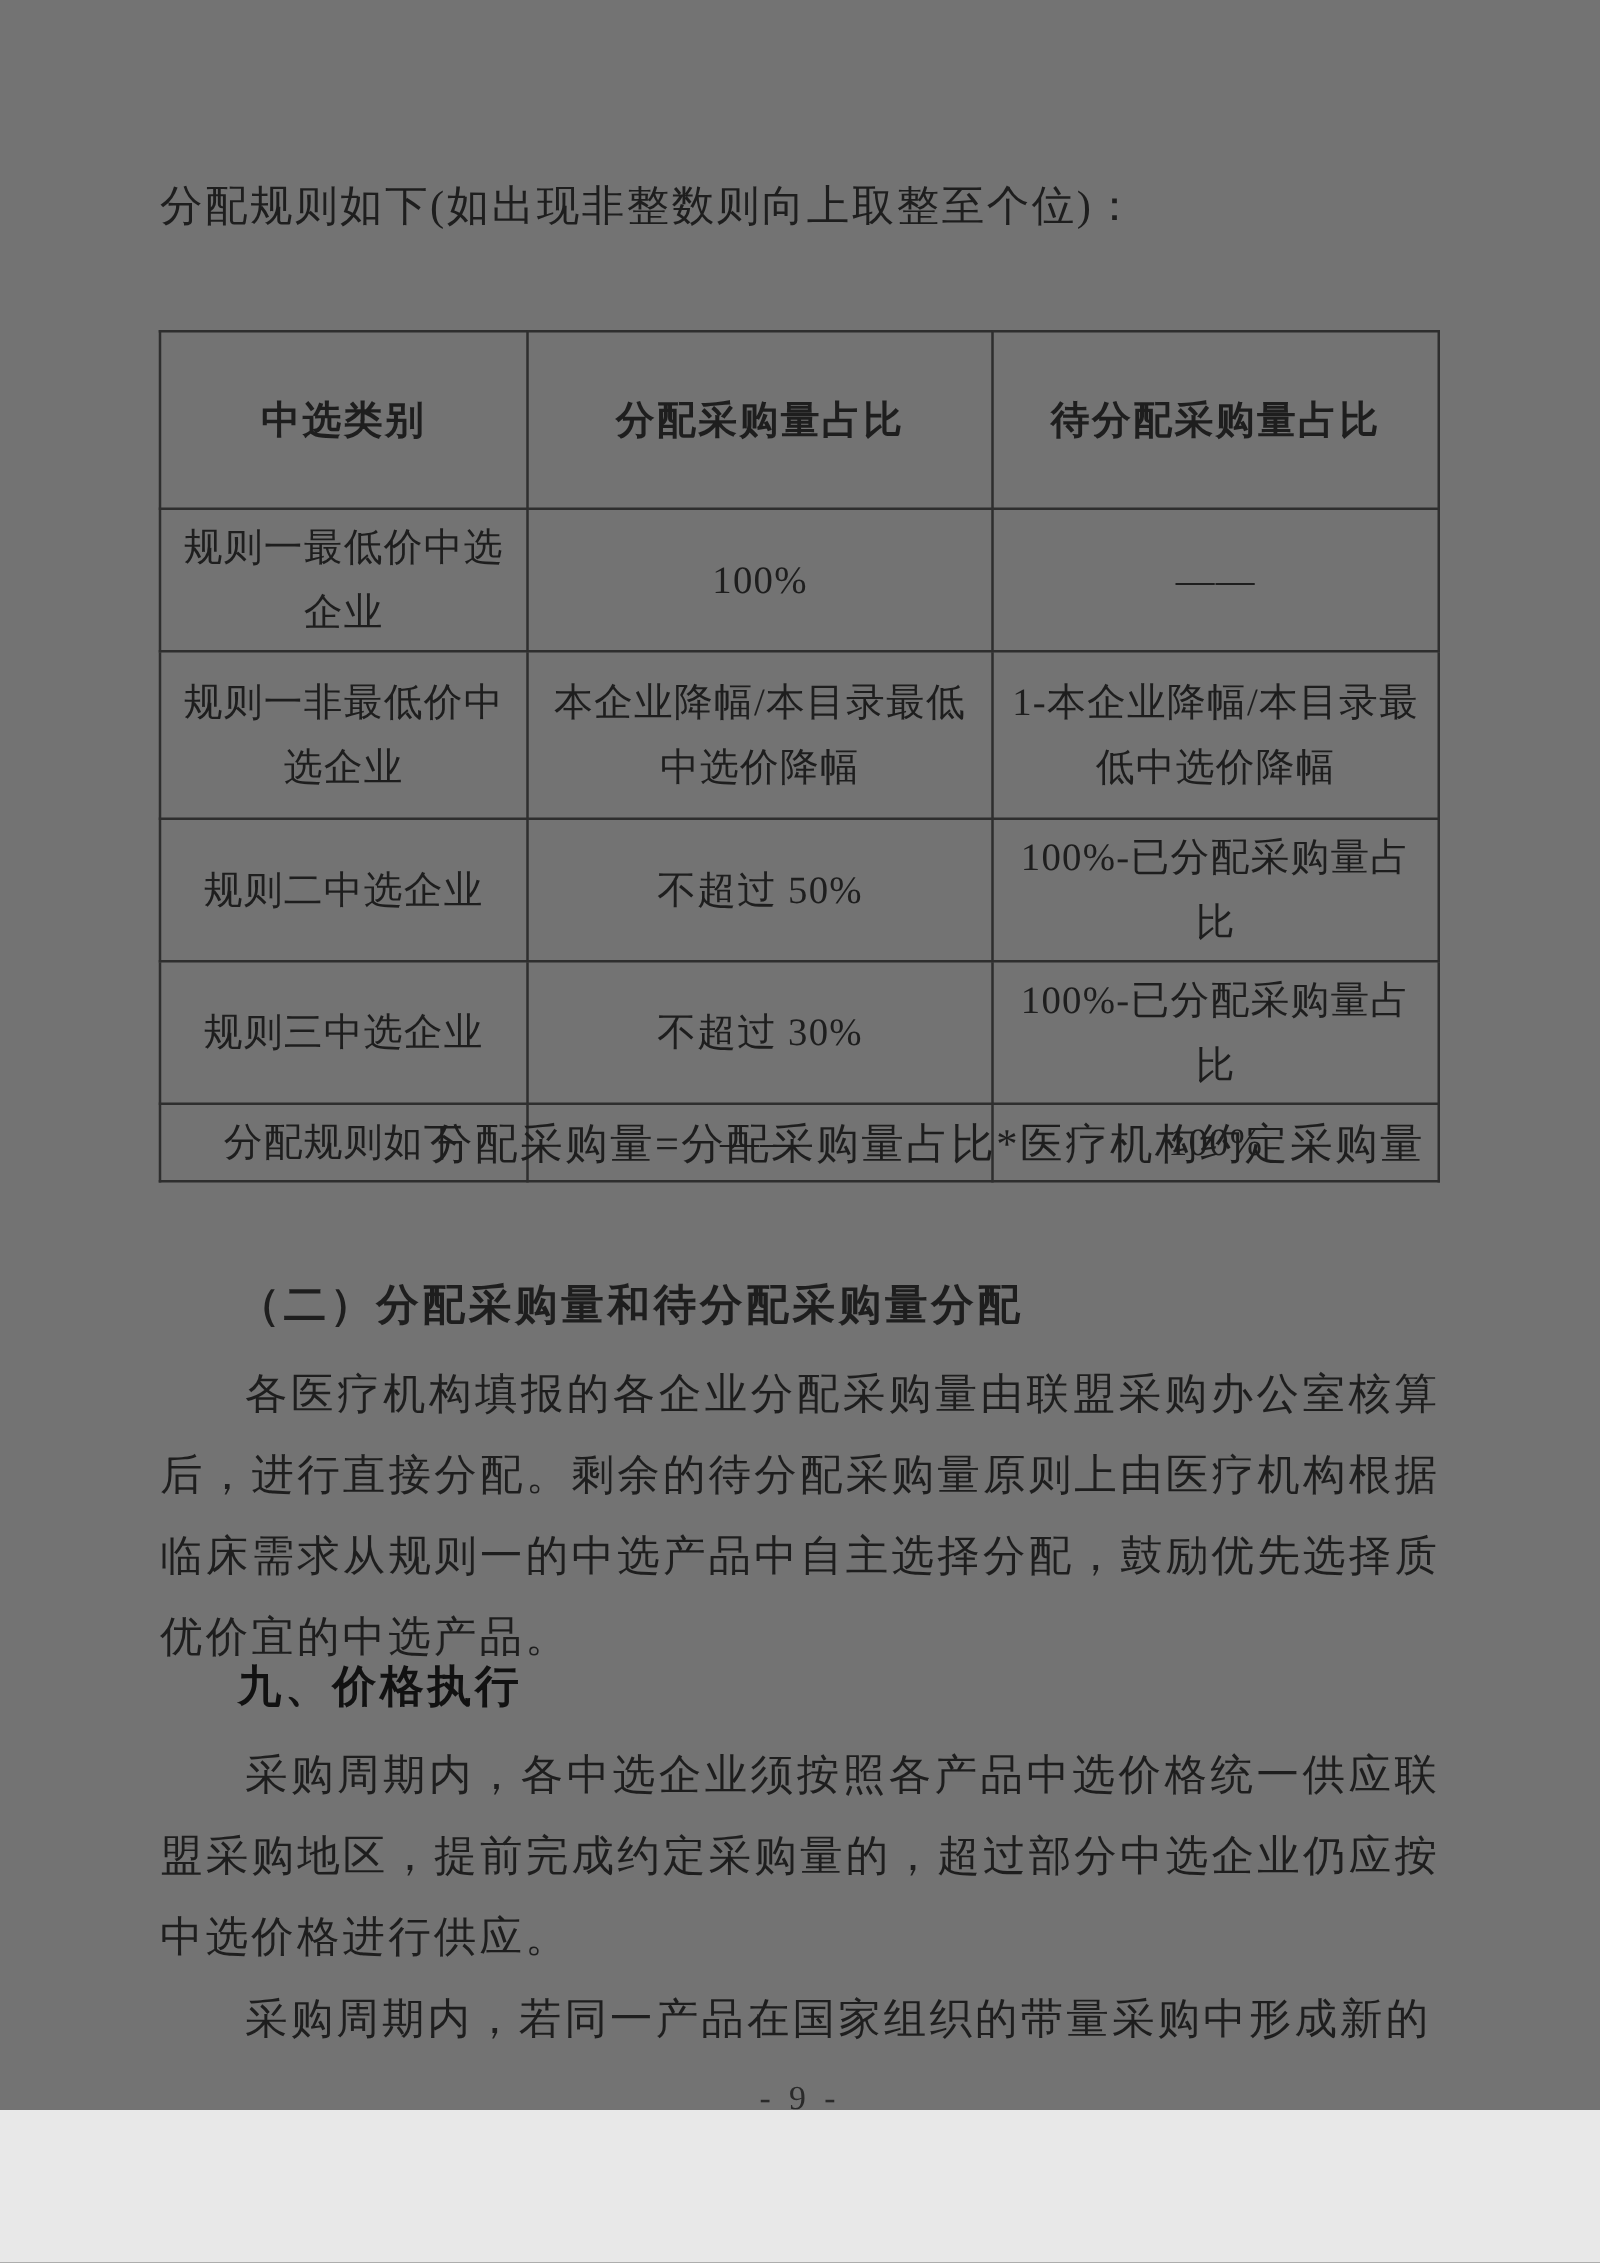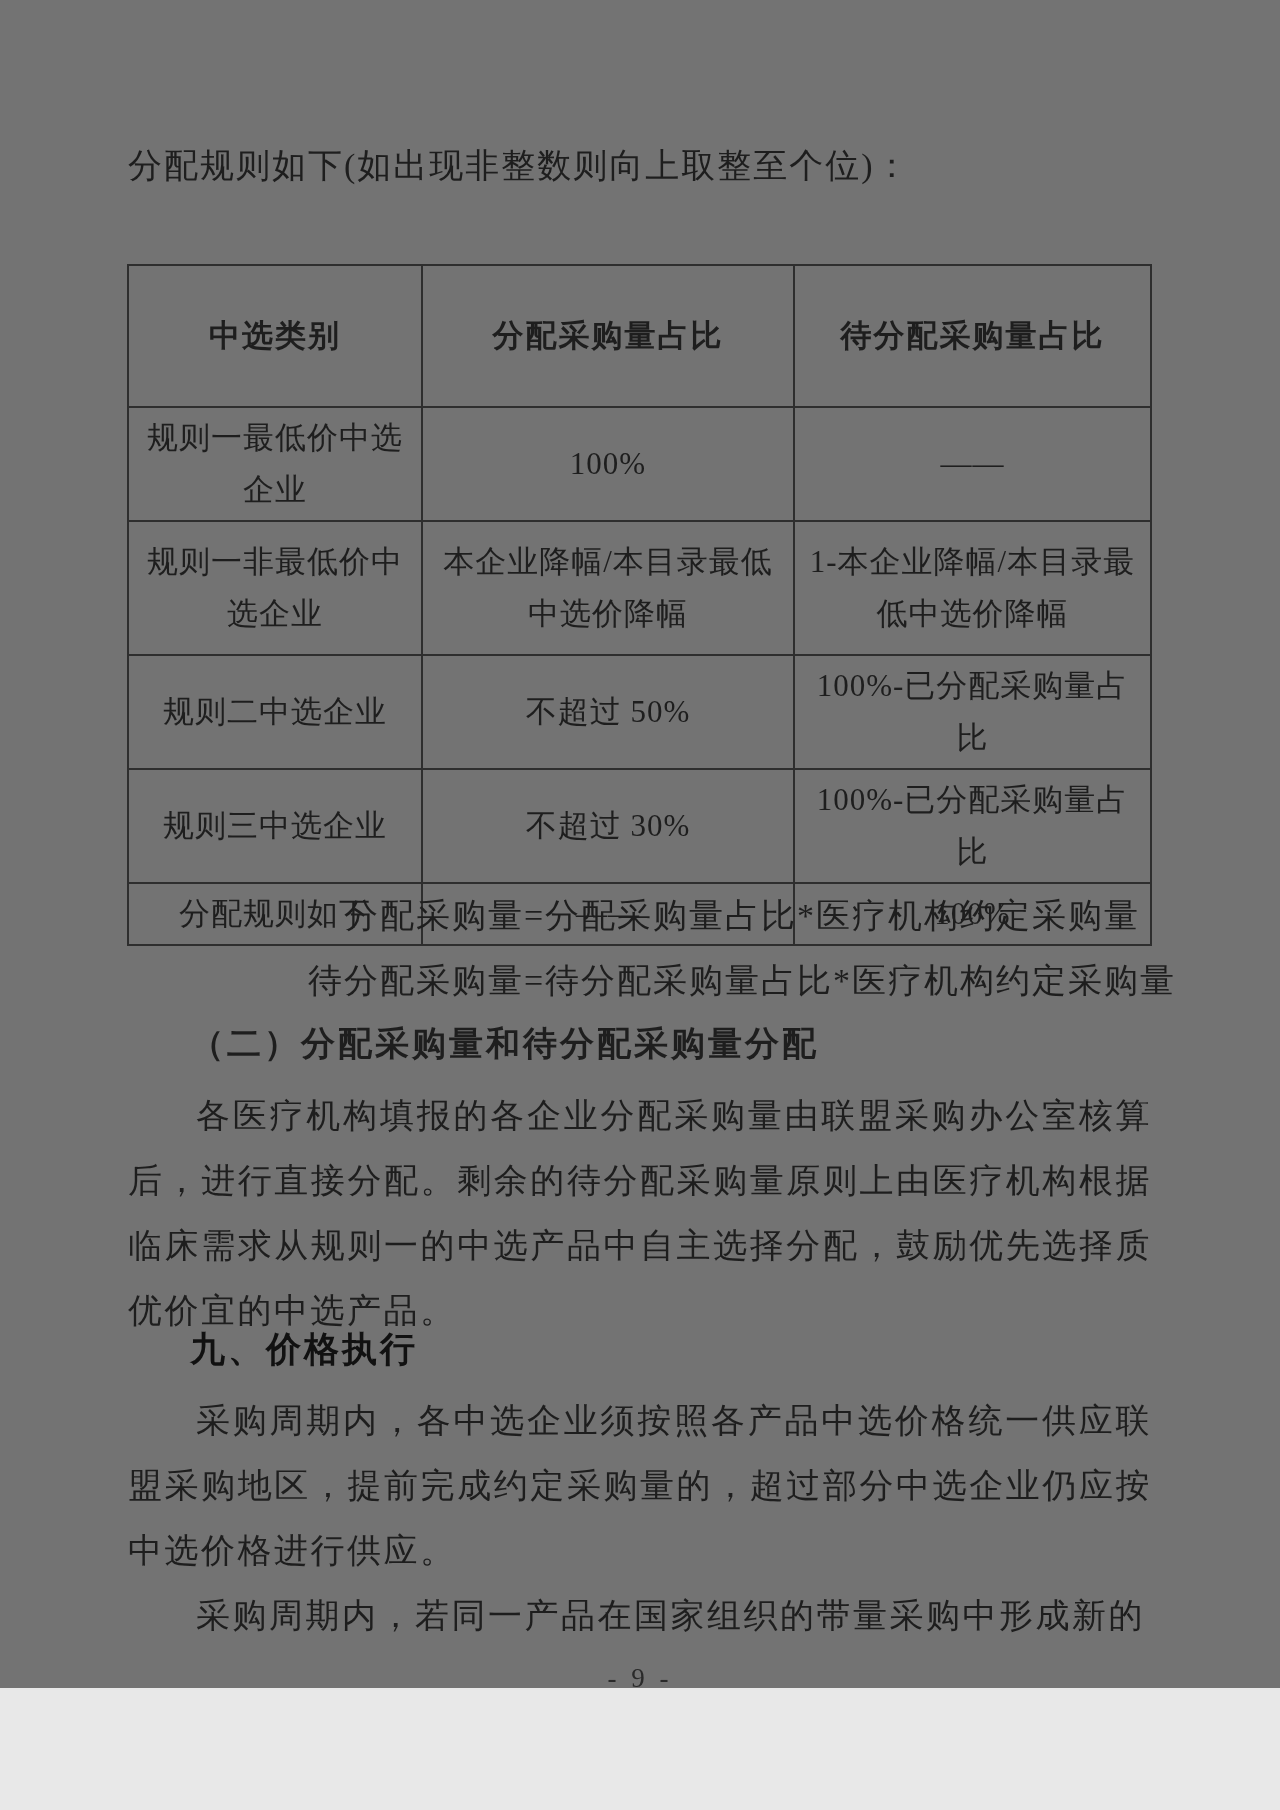--- a/index.html
+++ b/index.html
@@ -121,21 +121,20 @@
       </tr>
       <tr class="h-r5">
         <td>分配规则如下</td>
         <td>——</td>
         <td>100%</td>
       </tr>
     </tbody>
   </table>
 
   <div class="abs formula formula-1">分配采购量=分配采购量占比*医疗机构约定采购量</div>
-  <div class="abs formula formula-2">待分配采购量=待分配采购量占比*医疗机构约定采购量</div>
 
   <div class="abs body-para para-allocation">各医疗机构填报的各企业分配采购量由联盟采购办公室核算后，进行直接分配。剩余的待分配采购量原则上由医疗机构根据临床需求从规则一的中选产品中自主选择分配，鼓励优先选择质优价宜的中选产品。</div>
 
   <div class="abs subheading">（二）分配采购量和待分配采购量分配</div>
 
   <div class="abs body-para para-price-1">采购周期内，各中选企业须按照各产品中选价格统一供应联盟采购地区，提前完成约定采购量的，超过部分中选企业仍应按中选价格进行供应。</div>
 
   <div class="abs section-heading">九、价格执行</div>
 
   <div class="abs body-para para-price-2">采购周期内，若同一产品在国家组织的带量采购中形成新的</div>

